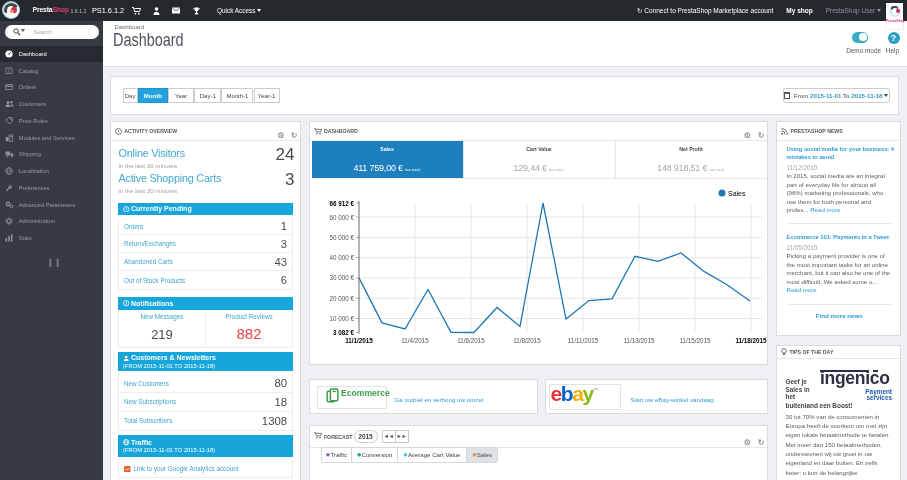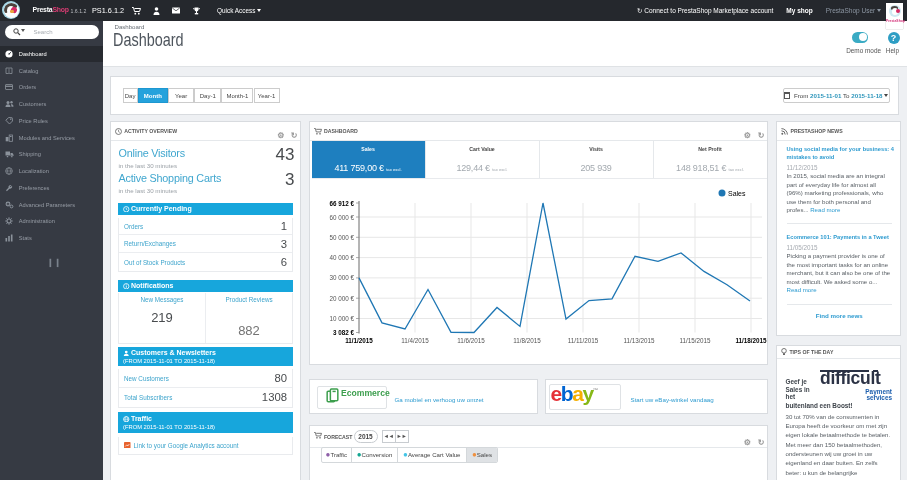--- a/index.html
+++ b/index.html
@@ -258,21 +258,21 @@
 
 <div class="panel" id="act-panel">
   <div class="phead"><svg width="7" height="7" viewBox="0 0 8 8">
         <circle cx="4" cy="4" r="3.4" fill="none" stroke="#666" stroke-width="1"></circle>
         <path d="M4 2v2.2l1.5 0.8" stroke="#666" stroke-width="0.8" fill="none"></path>
       </svg> ACTIVITY OVERVIEW
     <span class="pico" style="right:15.5px; top:5px;">⚙</span><span class="pico" style="right:2.5px; top:5px;">↻</span>
   </div>
   <div style="height:7.5px;"></div>
   <div class="bigstat">
-      <span class="n">43</span>
+      <span class="n">24</span>
       <span class="t">Online Visitors</span>
       <div class="s">in the last 30 minutes</div>
     </div>
   <div style="height:4.6px;"></div>
   <div class="bigstat">
       <span class="n">3</span>
       <span class="t">Active Shopping Carts</span>
       <div class="s">in the last 30 minutes</div>
     </div>
   <div style="height:9px;"></div>
@@ -282,53 +282,61 @@
       </svg>Currently Pending</div>
   <div style="height:2.5px;"></div>
   <div class="acttable">
     <div class="actrow">
         <span class="l">Orders</span>
         <span class="r">1</span>
       </div>
     <div class="actrow">
         <span class="l">Return/Exchanges</span>
         <span class="r">3</span>
+      </div>
+    <div class="actrow">
+        <span class="l">Abandoned Carts</span>
+        <span class="r">43</span>
       </div>
     <div class="actrow">
         <span class="l">Out of Stock Products</span>
         <span class="r">6</span>
       </div>
   </div>
   <div style="height:7.3px;"></div>
   <div class="blue-bar"><svg width="6.5" height="6.5" viewBox="0 0 8 8" style="vertical-align:-1px; margin-right:1.5px;">
         <circle cx="4" cy="4" r="3.3" fill="none" stroke="#fff" stroke-width="1"></circle>
         <rect x="3.5" y="3.3" width="1" height="2.6" fill="#fff"></rect>
         <rect x="3.5" y="1.8" width="1" height="1" fill="#fff"></rect>
       </svg>Notifications</div>
   <div style="height:1px;"></div>
   <div class="acttable" style="display:flex;">
     <div style="flex:1; border-right:1px solid #ebedf0; text-align:center; padding:2.5px 0 5px;">
       <div style="font-size:6.3px; color:#3da4cc;">New Messages</div>
       <div style="font-size:13px; color:#484b4e; margin-top:7px;">219</div>
     </div>
     <div style="flex:1; text-align:center; padding:2.5px 0 5px;">
       <div style="font-size:6.3px; color:#3da4cc;">Product Reviews</div>
-      <div style="font-size:13px; color:#737373; margin-top:20px;">882</div>
+      <div style="font-size:15px; color:#ef4444; margin-top:5px;">882</div>
     </div>
   </div>
   <div style="height:3.3px;"></div>
   <div class="blue-bar"><svg width="6.5" height="6.5" viewBox="0 0 8 8" style="vertical-align:-1px; margin-right:1.5px;">
         <circle cx="4" cy="2.6" r="1.7" fill="#fff"></circle>
         <path d="M1 7.5c0-2 1.3-3 3-3s3 1 3 3z" fill="#fff"></path>
       </svg>Customers &amp; Newsletters<span class="sub">(FROM 2015-11-01 TO 2015-11-18)</span></div>
   <div style="height:3px;"></div>
   <div class="acttable">
     <div class="actrow" style="height:18.7px;">
         <span class="l">New Customers</span>
         <span class="r">80</span>
+      </div>
+    <div class="actrow" style="height:18.7px;">
+        <span class="l">New Subscriptions</span>
+        <span class="r">18</span>
       </div>
     <div class="actrow" style="height:18.7px;">
         <span class="l">Total Subscribers</span>
         <span class="r">1308</span>
       </div>
   </div>
   <div style="height:4px;"></div>
   <div class="blue-bar" style="padding-top:2.5px; padding-bottom:2.5px;"><svg width="6.5" height="6.5" viewBox="0 0 8 8" style="vertical-align:-1px; margin-right:1.5px;">
         <circle cx="4" cy="4" r="3.3" fill="none" stroke="#fff" stroke-width="1"></circle>
         <ellipse cx="4" cy="4" rx="1.5" ry="3.3" fill="none" stroke="#fff" stroke-width="0.7"></ellipse>
@@ -355,24 +363,20 @@
     <span class="pico" style="right:15.5px; top:4.5px;">⚙</span><span class="pico" style="right:2px; top:4.5px;">↻</span>
   </div>
   <div id="statrow">
     <div class="stat on">
         <div class="lab">Sales</div>
         <div class="val">411 759,00 € <small>tax excl.</small></div>
       </div>
     <div class="stat">
         <div class="lab">Cart Value</div>
         <div class="val">129,44 € <small>tax excl.</small></div>
-      </div>
-    <div class="stat">
-        <div class="lab">Visits</div>
-        <div class="val">205 939</div>
       </div>
     <div class="stat">
         <div class="lab">Net Profit</div>
         <div class="val">148 918,51 € <small>tax excl.</small></div>
       </div>
   </div>
   <svg id="chart" width="457" height="185" viewBox="0 0 457 185" style="position:absolute; left:0; top:58px;">
     <circle cx="412" cy="13" r="3.5" fill="#1f77b4"></circle>
       <text x="418" y="15.5" font-size="7" fill="#000">Sales</text>
     <g stroke="#e7e7e7" stroke-width="1">
@@ -488,21 +492,21 @@
 <div class="panel" id="tips-panel">
   <div class="phead" style="height:13px; line-height:12.5px;"><svg width="6" height="8" viewBox="0 0 6 8">
         <circle cx="3" cy="2.8" r="2.3" fill="none" stroke="#666" stroke-width="0.9"></circle>
         <rect x="2" y="5.2" width="2" height="1.8" fill="#666"></rect>
       </svg> TIPS OF THE DAY</div>
   <div style="padding:0 8px 0 8.5px;">
     <div style="float:right; width:72px; text-align:right; margin-top:10.5px;">
       <div style="display:inline-block; position:relative; padding-top:2.8px; width:72px;">
         <div style="position:absolute; left:0px; top:0; width:49px; height:2.4px; background:#2b3245;"></div>
         <div style="position:absolute; left:53px; top:0; width:4.5px; height:2.4px; background:#2b3245;"></div>
-        <div style="font-size:17.5px; font-weight:bold; color:#2b3245; line-height:13.5px; letter-spacing:-0.3px; white-space:nowrap; text-align:left;">difficult</div>
+        <div style="font-size:17.5px; font-weight:bold; color:#2b3245; line-height:13.5px; letter-spacing:-0.3px; white-space:nowrap; text-align:left;">ingenico</div>
       </div>
       <div style="font-size:6.4px; font-weight:bold; color:#1a5dad; line-height:6.4px; margin-top:0.5px;">Payment<br>services</div>
     </div>
     <div style="font-size:6.4px; font-weight:bold; color:#3e444b; line-height:7.5px; padding-top:19px; width:40px;">Geef je<br>Sales in<br>het</div>
     <div style="font-size:6.4px; font-weight:bold; color:#3e444b; line-height:7.5px; clear:both;">buitenland een Boost!</div>
     <div style="font-size:6.1px; color:#5a6066; line-height:9.3px; margin-top:2.5px; white-space:nowrap;">30 tot 70% van de consumenten in<br>Europa heeft de voorkeur om met zijn<br>eigen lokale betaalmethode te betalen.<br>Met meer dan 150 betaalmethoden,<br>ondersteunen wij uw groei in uw<br>eigenland en daar buiten. En zelfs<br>beter: u kun de belangrijke<br>betaalmethoden activeren met een...</div>
   </div>
 </div>
 
 </body></html>

